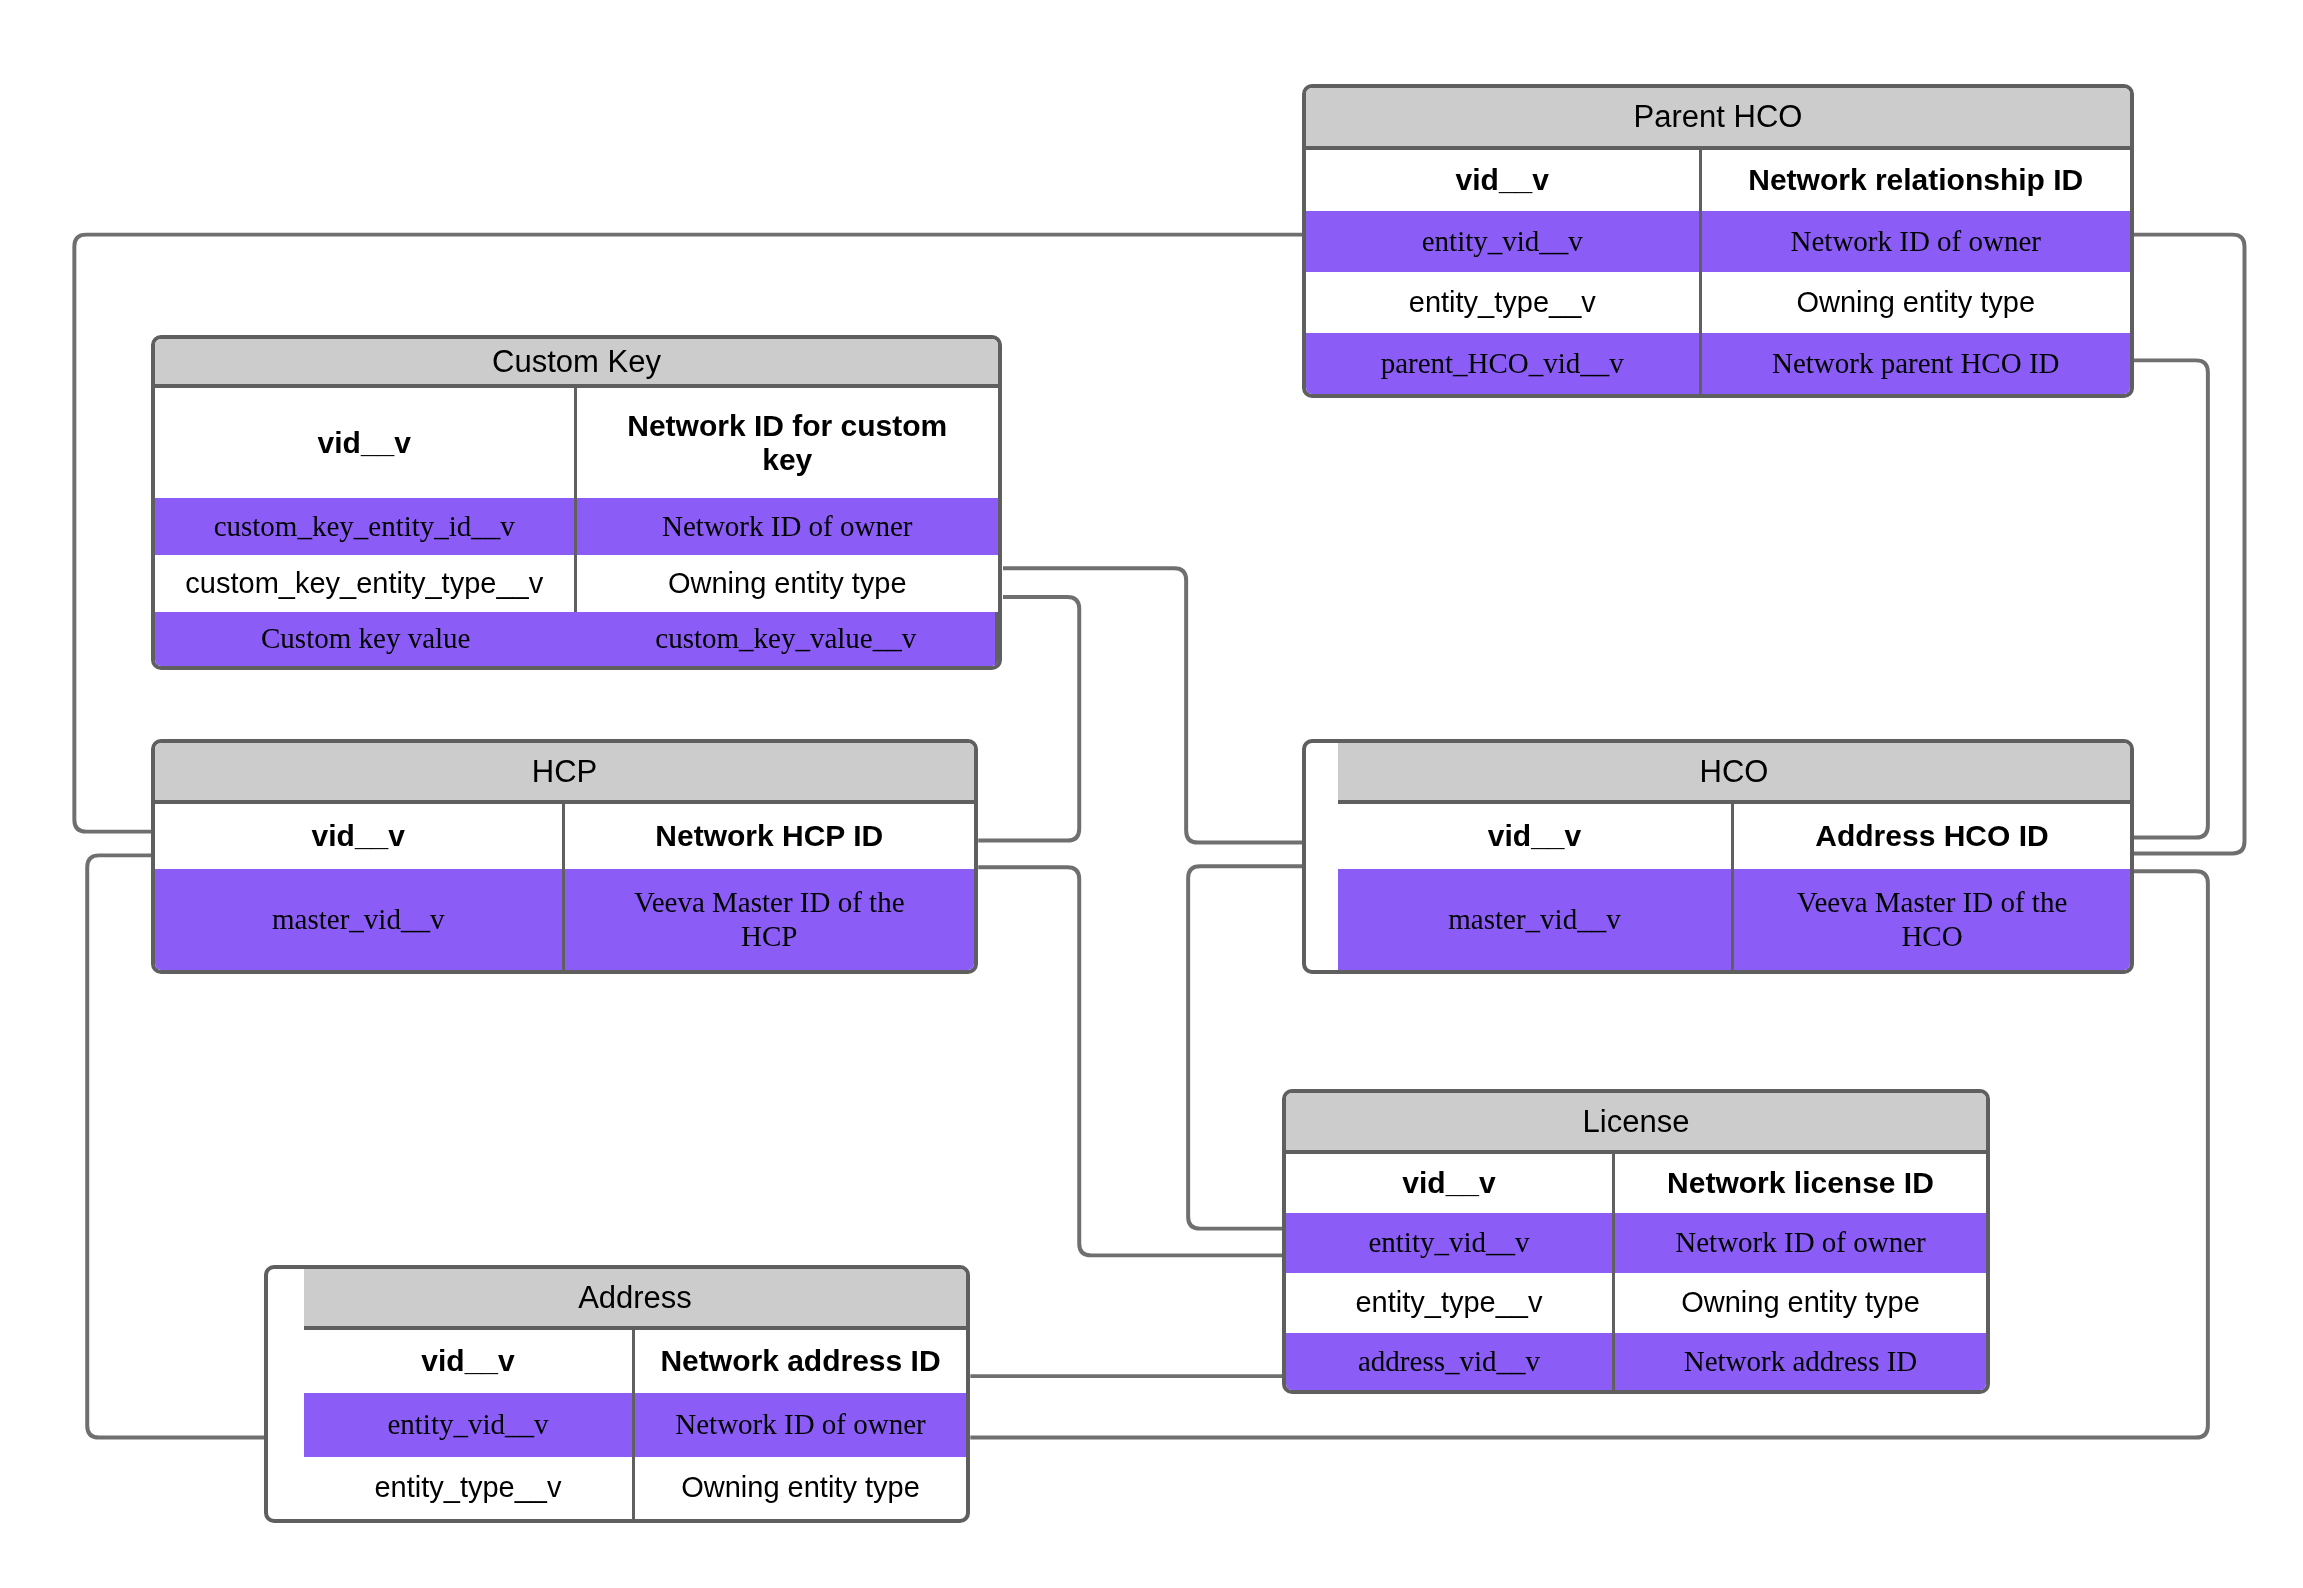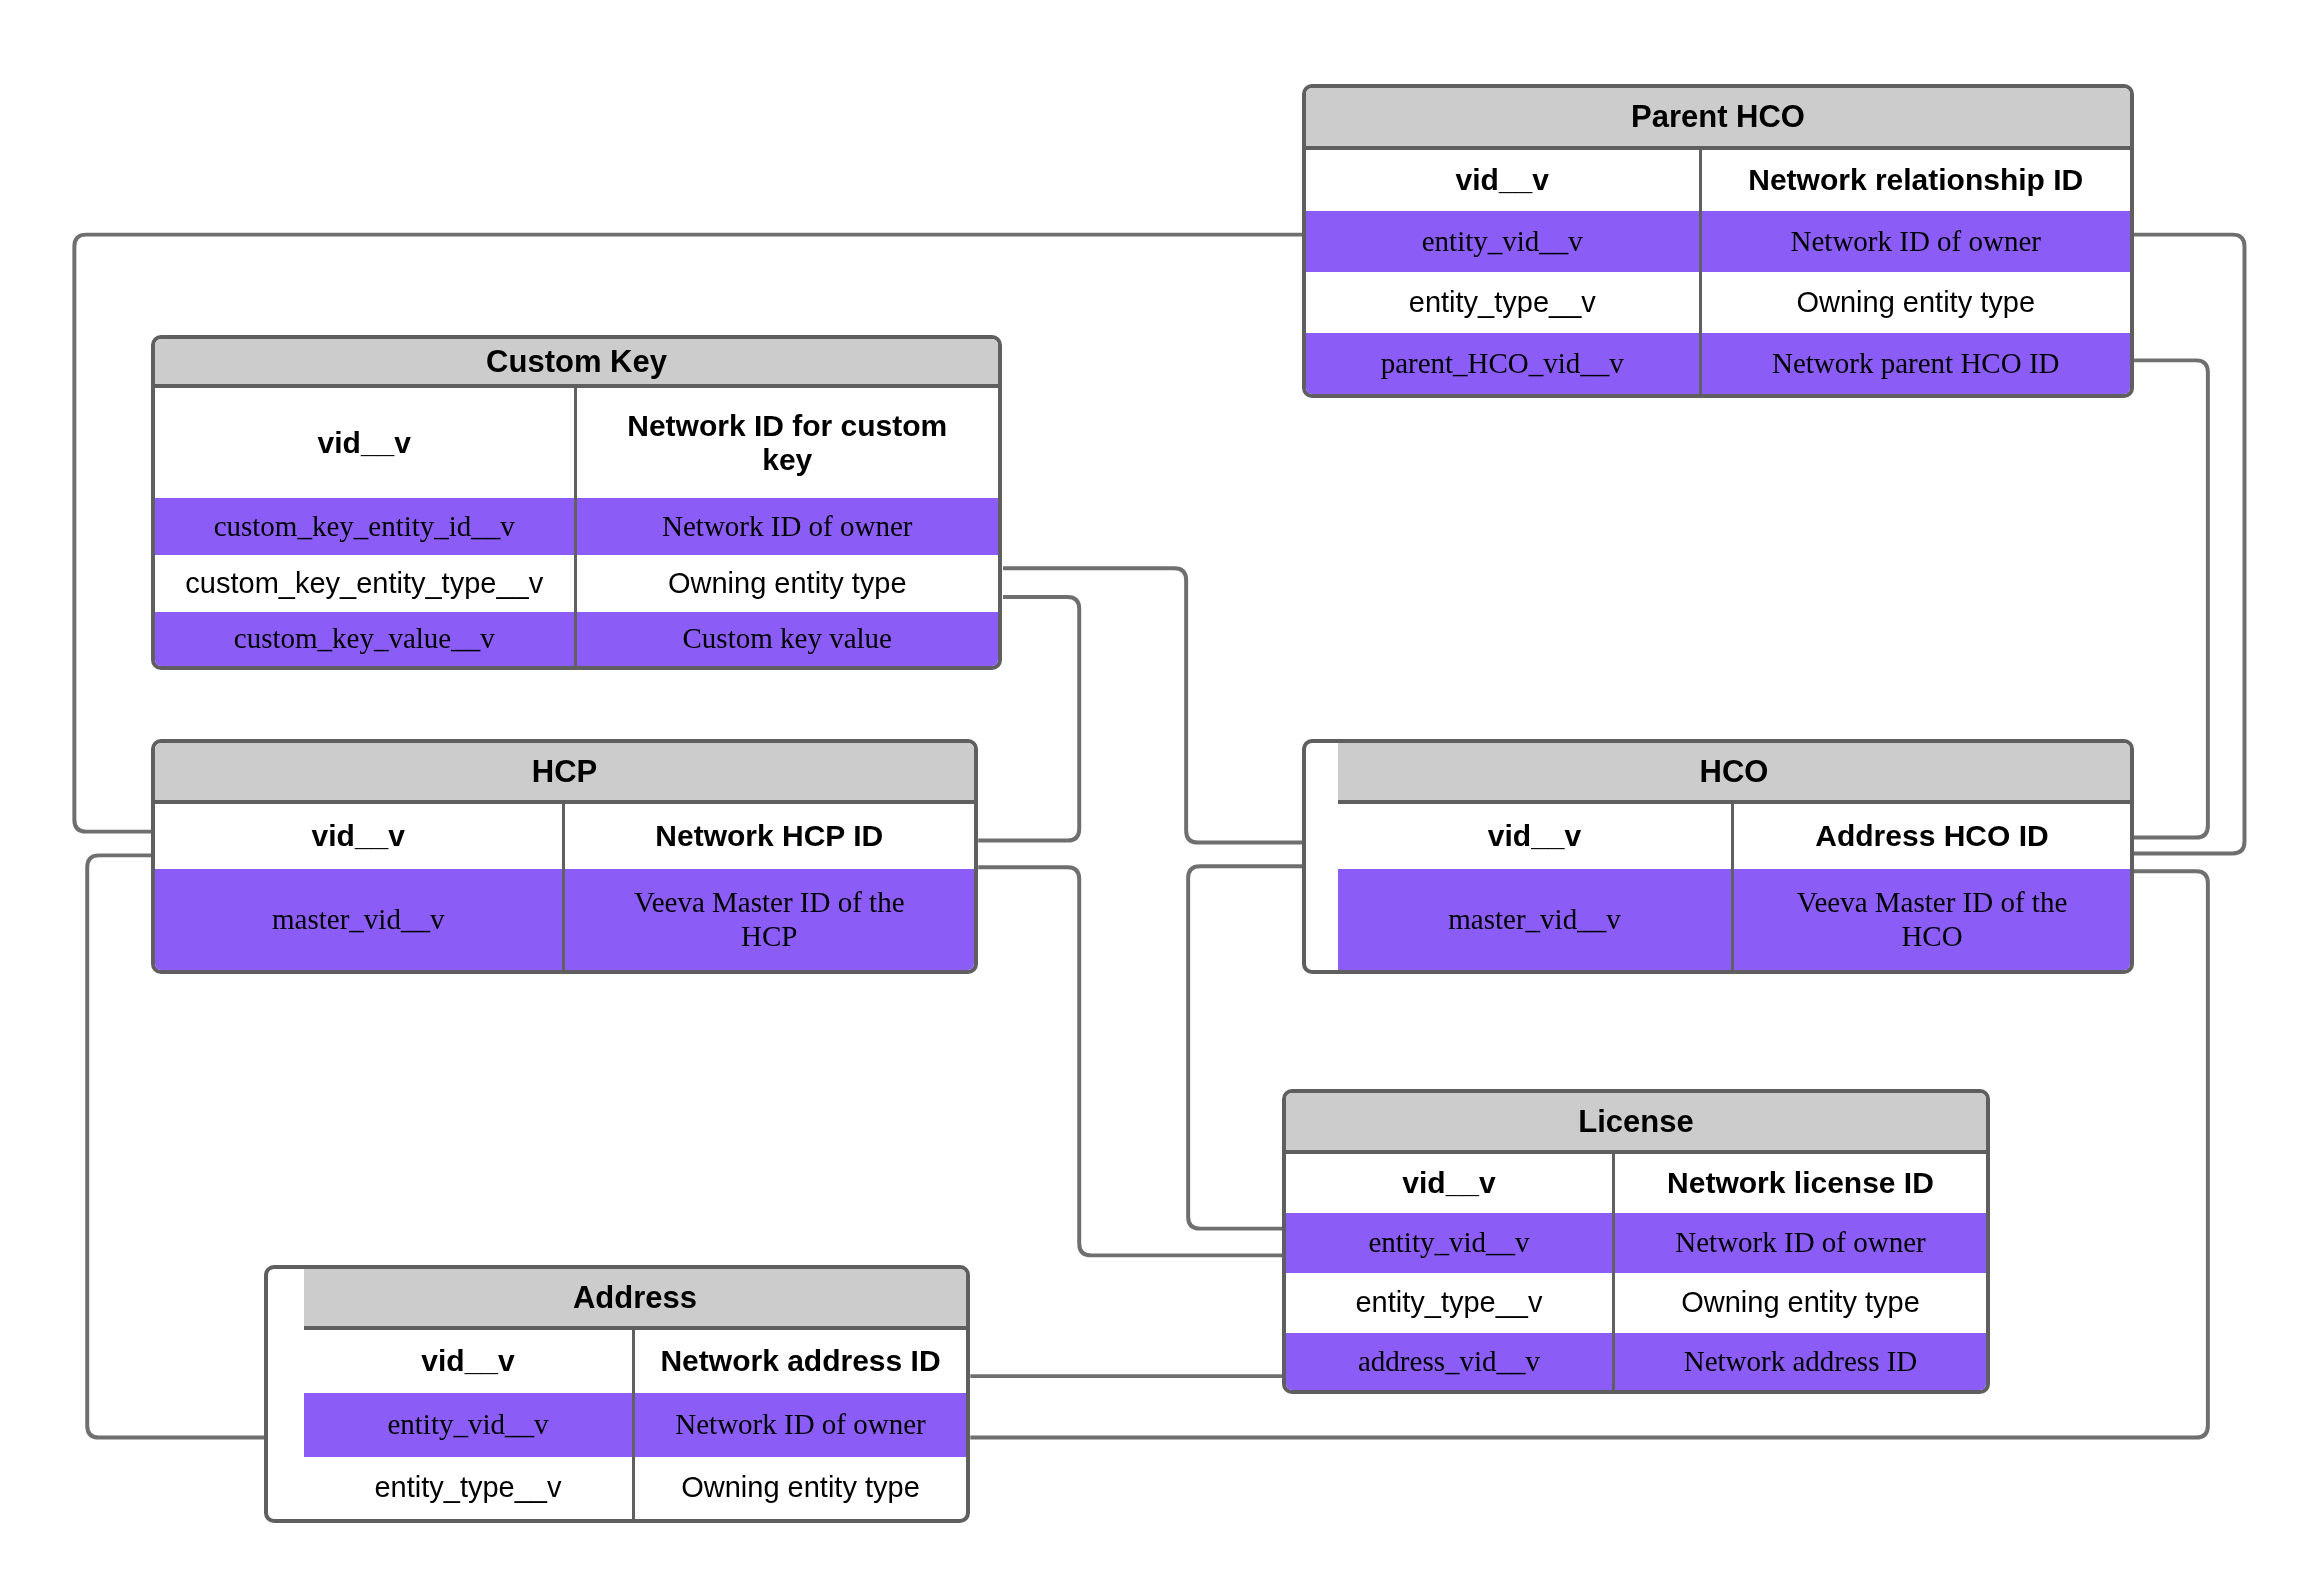--- a/index.html
+++ b/index.html
@@ -29,21 +29,21 @@
     border-radius: 10px;
     overflow: hidden;
     box-sizing: border-box;
   }
   .thead {
     background: #cccccc;
     border-bottom: 4px solid #5f5f5f;
     display: flex;
     align-items: center;
     justify-content: center;
-    font-weight: bold;
+    font-weight: normal;
     font-size: 31px;
     box-sizing: border-box;
   }
   .trow {
     display: flex;
     align-items: stretch;
     box-sizing: border-box;
   }
   .trow.alt { background: #8b5cf6; font-family: Liberation Serif, serif; }
   .trow.boldrow { font-weight: bold; font-size: 30px; }
@@ -110,22 +110,22 @@
     </div>
     <div class="trow alt" style="height:57px;">
       <div class="cell key" style="width:50%;">custom_key_entity_id__v</div>
       <div class="cell" style="width:50%;">Network ID of owner</div>
     </div>
     <div class="trow" style="height:57px;">
       <div class="cell key" style="width:50%;">custom_key_entity_type__v</div>
       <div class="cell" style="width:50%;">Owning entity type</div>
     </div>
     <div class="trow alt" style="height:54px;">
+      <div class="cell" style="width:50%;">Custom key value</div>
       <div class="cell key" style="width:50%;">custom_key_value__v</div>
-      <div class="cell" style="width:50%;">Custom key value</div>
     </div>
   </div>
 
   <div class="table" style="left:151px; top:739px; width:827px;">
     <div class="thead" style="height:61px;">HCP</div>
     <div class="trow boldrow" style="height:65px;">
       <div class="cell key" style="width:50%;">vid__v</div>
       <div class="cell" style="width:50%;">Network HCP ID</div>
     </div>
     <div class="trow alt" style="height:101px;">

